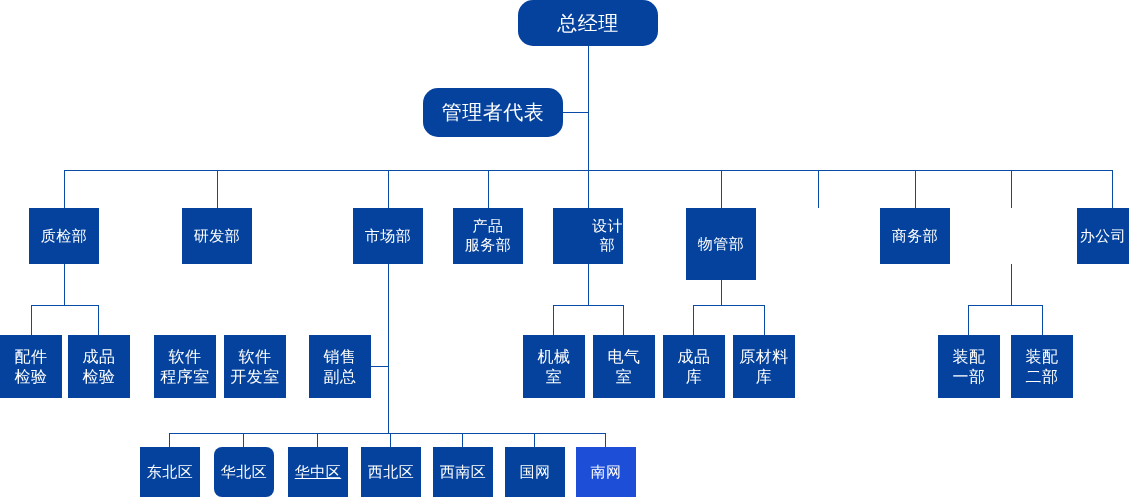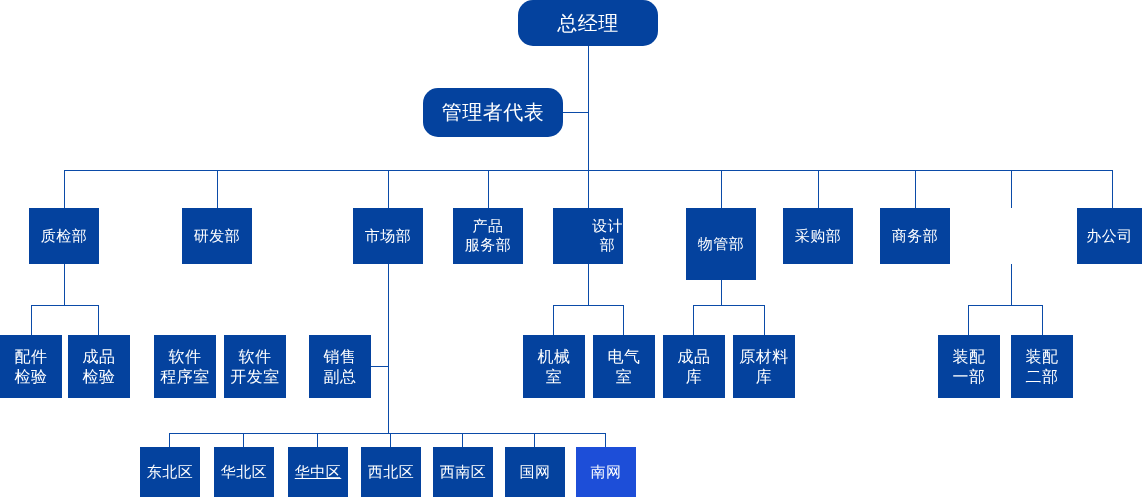--- a/index.html
+++ b/index.html
@@ -95,23 +95,22 @@
   <div class="node sz-top" style="left: 518px; top: 0px; width: 140px; height: 46px; background: rgb(4, 66, 158); color: rgb(255, 255, 255);">总经理</div>
   <div class="node sz-top" style="left: 423px; top: 88px; width: 140px; height: 49px; background: rgb(4, 66, 158); color: rgb(255, 255, 255);">管理者代表</div>
 
   <div class="node sz-dept" style="left: 29px; top: 208px; width: 70px; height: 56px; background: rgb(4, 66, 158); color: rgb(255, 255, 255);">质检部</div>
   <div class="node sz-dept" style="left: 182px; top: 208px; width: 70px; height: 56px; background: rgb(4, 66, 158); color: rgb(255, 255, 255);">研发部</div>
   <div class="node sz-dept" style="left: 353px; top: 208px; width: 70px; height: 56px; background: rgb(4, 66, 158); color: rgb(255, 255, 255);">市场部</div>
   <div class="node sz-dept" style="left: 453px; top: 208px; width: 70px; height: 56px; background: rgb(4, 66, 158); color: rgb(255, 255, 255);">产品
 服务部</div>
   <div class="node sz-dept" style="left: 553px; top: 208px; width: 70px; height: 56px; background: rgb(4, 66, 158); color: rgb(255, 255, 255); padding-left: 39px;">设计部</div>
   <div class="node sz-dept" style="left: 686px; top: 208px; width: 70px; height: 72px; background: rgb(4, 66, 158); color: rgb(255, 255, 255);">物管部</div>
-  <div class="node sz-dept" style="left: 783px; top: 208px; width: 70px; height: 56px; background: rgb(4, 66, 158); color: rgb(255, 255, 255);">采购部</div>
   <div class="node sz-dept" style="left: 880px; top: 208px; width: 70px; height: 56px; background: rgb(4, 66, 158); color: rgb(255, 255, 255);">商务部</div>
-  <div class="node sz-dept" style="left: 1077px; top: 208px; width: 65px; height: 56px; background: rgb(4, 66, 158); color: rgb(255, 255, 255);">办公司</div>
+  <div class="node sz-dept" style="left: 1077px; top: 208px; width: 52px; height: 56px; background: rgb(4, 66, 158); color: rgb(255, 255, 255);">办公司</div>
 
   <div class="node sz-sub" style="left: 0px; top: 335px; width: 62px; height: 63px; background: rgb(4, 66, 158); color: rgb(255, 255, 255);">配件
 检验</div>
   <div class="node sz-sub" style="left: 68px; top: 335px; width: 62px; height: 63px; background: rgb(4, 66, 158); color: rgb(255, 255, 255);">成品
 检验</div>
   <div class="node sz-sub" style="left: 154px; top: 335px; width: 62px; height: 63px; background: rgb(4, 66, 158); color: rgb(255, 255, 255);">软件
 程序室</div>
   <div class="node sz-sub" style="left: 224px; top: 335px; width: 62px; height: 63px; background: rgb(4, 66, 158); color: rgb(255, 255, 255);">软件
 开发室</div>
   <div class="node sz-sub" style="left: 309px; top: 335px; width: 62px; height: 63px; background: rgb(4, 66, 158); color: rgb(255, 255, 255);">销售
@@ -123,20 +122,20 @@
   <div class="node sz-sub" style="left: 663px; top: 335px; width: 62px; height: 63px; background: rgb(4, 66, 158); color: rgb(255, 255, 255);">成品
 库</div>
   <div class="node sz-sub" style="left: 733px; top: 335px; width: 62px; height: 63px; background: rgb(4, 66, 158); color: rgb(255, 255, 255);">原材料
 库</div>
   <div class="node sz-sub" style="left: 938px; top: 335px; width: 62px; height: 63px; background: rgb(4, 66, 158); color: rgb(255, 255, 255);">装配
 一部</div>
   <div class="node sz-sub" style="left: 1011px; top: 335px; width: 62px; height: 63px; background: rgb(4, 66, 158); color: rgb(255, 255, 255);">装配
 二部</div>
 
   <div class="node sz-region" style="left: 140px; top: 447px; width: 60px; height: 50px; background: rgb(4, 66, 158); color: rgb(255, 255, 255);">东北区</div>
-  <div class="node sz-region" style="left: 214px; top: 447px; width: 60px; height: 50px; background: rgb(4, 66, 158); color: rgb(255, 255, 255);">华北区</div>
+  <div class="node sz-region" style="left: 214px; top: 447px; width: 60px; height: 50px; background: rgb(4, 66, 158); color: rgb(255, 255, 255); border-radius: 8px;">华北区</div>
   <div class="node sz-region" style="left: 288px; top: 447px; width: 60px; height: 50px; background: rgb(4, 66, 158); color: rgb(255, 255, 255); text-decoration: underline;">华中区</div>
   <div class="node sz-region" style="left: 361px; top: 447px; width: 60px; height: 50px; background: rgb(4, 66, 158); color: rgb(255, 255, 255);">西北区</div>
   <div class="node sz-region" style="left: 433px; top: 447px; width: 60px; height: 50px; background: rgb(4, 66, 158); color: rgb(255, 255, 255);">西南区</div>
   <div class="node sz-region" style="left: 505px; top: 447px; width: 60px; height: 50px; background: rgb(4, 66, 158); color: rgb(255, 255, 255);">国网</div>
   <div class="node sz-region" style="left: 576px; top: 447px; width: 60px; height: 50px; background: #1d4ed8; color: rgb(255, 255, 255);">南网</div>
 
 </div>
 
 </body></html>

